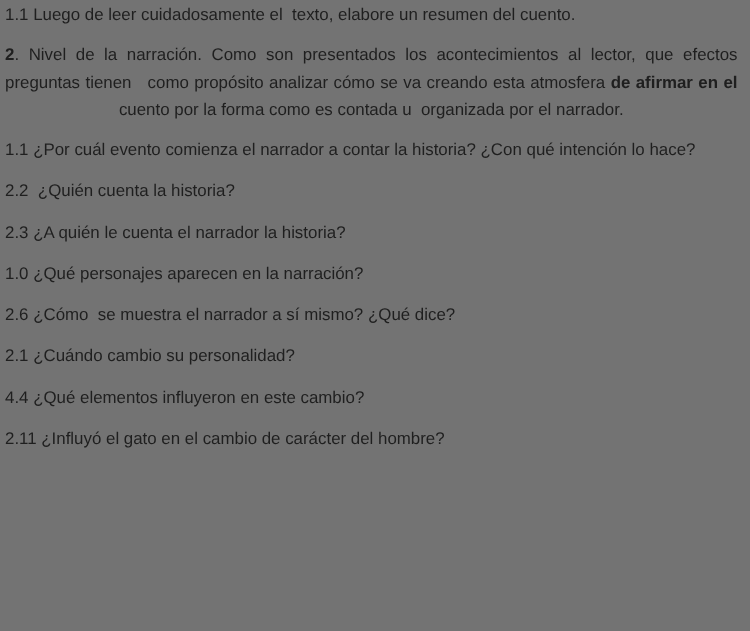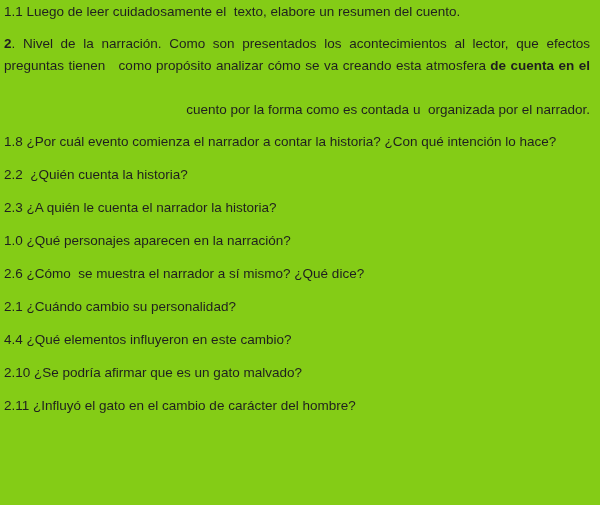--- a/index.html
+++ b/index.html
@@ -29,55 +29,53 @@
   }
   .paragraph {
     margin: 0 0 10px 0;
   }
   .para-line {
     line-height: 22px;
     text-align: justify;
     text-align-last: justify;
   }
   .para-line-last {
-    text-align: right;
+    text-align: center;
     text-align-last: auto;
-    margin-top: 22px;
   }
   strong { font-weight: bold; }
 </style>
 </head>
 <body>
 
-<div class="page" style="color: rgb(31, 31, 31); background: #84cc16;">
+<div class="page" style="color: rgb(31, 31, 31); background: #737373;">
 
   <p class="line">1.1 Luego de leer cuidadosamente el&nbsp; texto, elabore un resumen del cuento.</p>
 
   <div class="paragraph">
       <div class="para-line"><strong>2</strong><span>. Nivel de la narración. Como son presentados los acontecimientos al lector, que efectos</span></div>
-      <div class="para-line"><span>preguntas tienen&nbsp;&nbsp; como propósito analizar cómo se va creando esta atmosfera </span><strong>de cuenta en el</strong></div>
+      <div class="para-line"><span>preguntas tienen&nbsp;&nbsp; como propósito analizar cómo se va creando esta atmosfera </span><strong>de afirmar en el</strong></div>
       <div class="para-line para-line-last"><span>cuento por la forma como es contada u&nbsp; organizada por el narrador.</span></div>
     </div>
 
   <div>
 
-      <p class="question">1.8 ¿Por cuál evento comienza el narrador a contar la historia? ¿Con qué intención lo hace?</p>
+      <p class="question">1.1 ¿Por cuál evento comienza el narrador a contar la historia? ¿Con qué intención lo hace?</p>
 
       <p class="question">2.2&nbsp; ¿Quién cuenta la historia?</p>
 
       <p class="question">2.3 ¿A quién le cuenta el narrador la historia?</p>
 
 
       <p class="question">1.0 ¿Qué personajes aparecen en la narración?</p>
 
       <p class="question">2.6 ¿Cómo&nbsp; se muestra el narrador a sí mismo? ¿Qué dice?</p>
 
       <p class="question">2.1 ¿Cuándo cambio su personalidad?</p>
 
       <p class="question">4.4 ¿Qué elementos influyeron en este cambio?</p>
 
 
-      <p class="question">2.10 ¿Se podría afirmar que es un gato malvado?</p>
 
       <p class="question">2.11 ¿Influyó el gato en el cambio de carácter del hombre?</p>
     </div>
 
 </div>
 
 </body></html>

